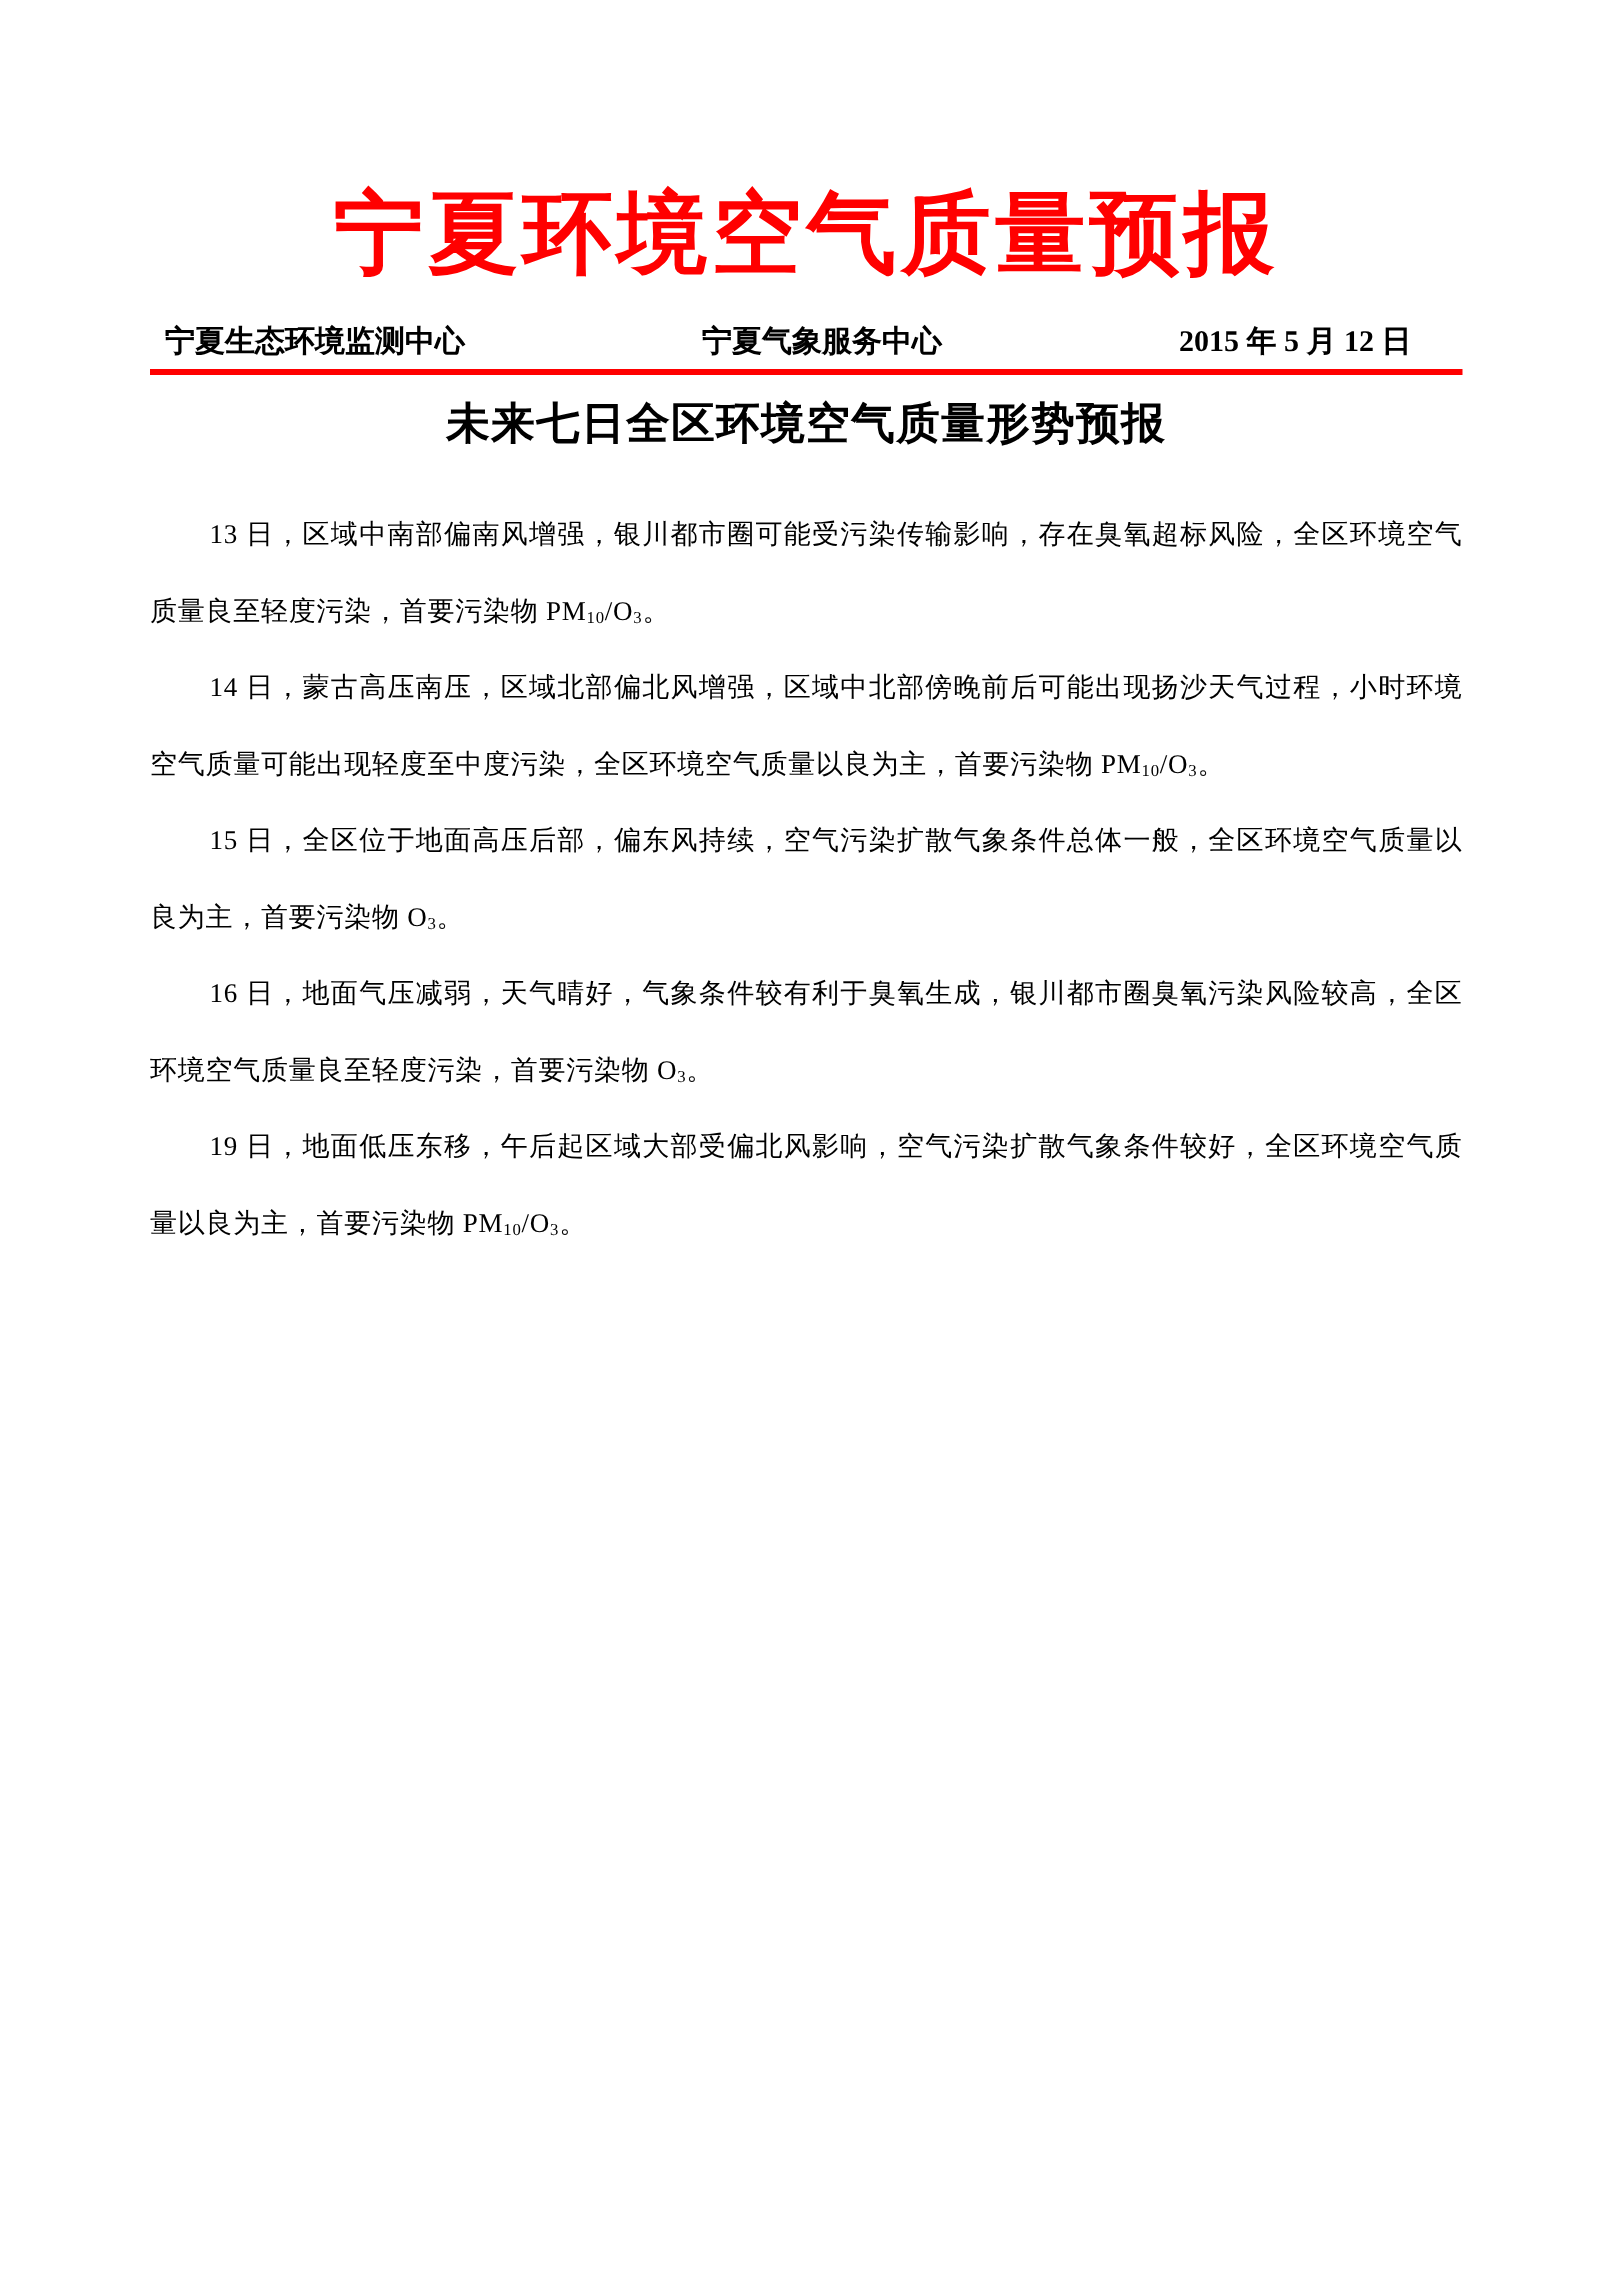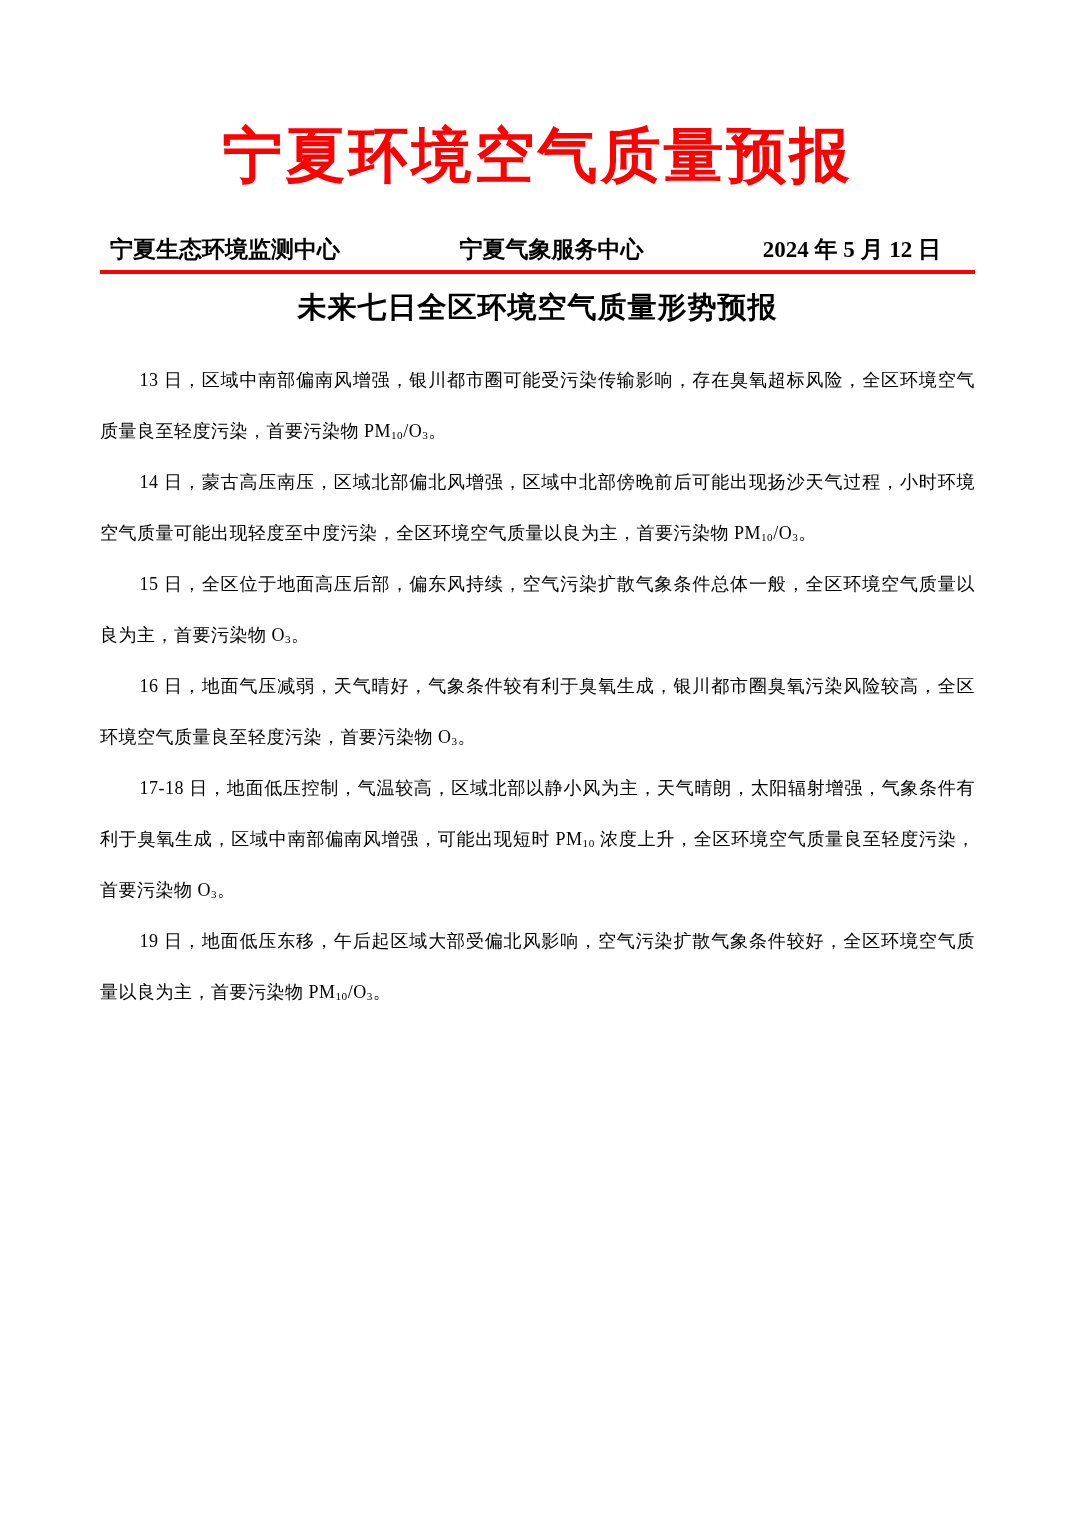--- a/index.html
+++ b/index.html
@@ -25,26 +25,26 @@
     color: var(--accent-red, #ff0000);
     white-space: nowrap;
   }
   .issue-line {
     margin-top: 22px;
     text-align: center;
     font-size: 26px;
     line-height: 1.2;
   }
   .header-row {
-    margin-top: 44px;
+    margin-top: 24px;
     display: flex;
     justify-content: space-between;
     align-items: center;
     font-weight: bold;
-    font-size: 23px;
+    font-size: 20px;
     line-height: 1.25;
     padding-left: 10px;
     padding-right: 34px;
   }
   .red-rule {
     margin-top: 5px;
     border-top: 4px solid var(--accent-red, #ff0000);
     height: 0;
   }
   .section-title {
@@ -83,31 +83,30 @@
 <body>
 
 <div class="page">
 
   <h1 class="doc-title">宁夏环境空气质量预报</h1>
 
 
   <div class="header-row">
     <span>宁夏生态环境监测中心</span>
     <span>宁夏气象服务中心</span>
-    <span>2024 年 5 月 12 日</span>
+    <span>2015 年 5 月 12 日</span>
   </div>
 
   <div class="red-rule"></div>
 
   <h2 class="section-title">未来七日全区环境空气质量形势预报</h2>
 
   <div class="body-block">
     <p class="para">13 日，区域中南部偏南风增强，银川都市圈可能受污染传输影响，存在臭氧超标风险，全区环境空气质量良至轻度污染，首要污染物 PM<sub>10</sub>/O<sub>3</sub>。</p>
     <p class="para">14 日，蒙古高压南压，区域北部偏北风增强，区域中北部傍晚前后可能出现扬沙天气过程，小时环境空气质量可能出现轻度至中度污染，全区环境空气质量以良为主，首要污染物 PM<sub>10</sub>/O<sub>3</sub>。</p>
     <p class="para">15 日，全区位于地面高压后部，偏东风持续，空气污染扩散气象条件总体一般，全区环境空气质量以良为主，首要污染物 O<sub>3</sub>。</p>
     <p class="para">16 日，地面气压减弱，天气晴好，气象条件较有利于臭氧生成，银川都市圈臭氧污染风险较高，全区环境空气质量良至轻度污染，首要污染物 O<sub>3</sub>。</p>
-    <p class="para">17-18 日，地面低压控制，气温较高，区域北部以静小风为主，天气晴朗，太阳辐射增强，气象条件有利于臭氧生成，区域中南部偏南风增强，可能出现短时 PM<sub>10</sub> 浓度上升，全区环境空气质量良至轻度污染，首要污染物 O<sub>3</sub>。</p>
     <p class="para">19 日，地面低压东移，午后起区域大部受偏北风影响，空气污染扩散气象条件较好，全区环境空气质量以良为主，首要污染物 PM<sub>10</sub>/O<sub>3</sub>。</p>
   </div>
 
   <div class="page-footer">1</div>
 
 </div>
 
 </body></html>

